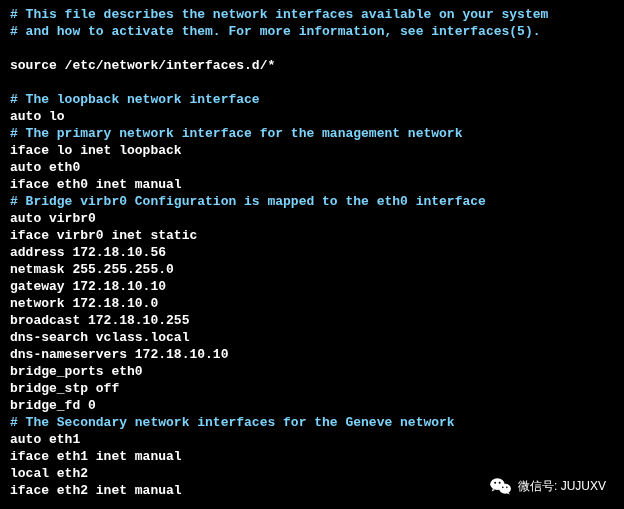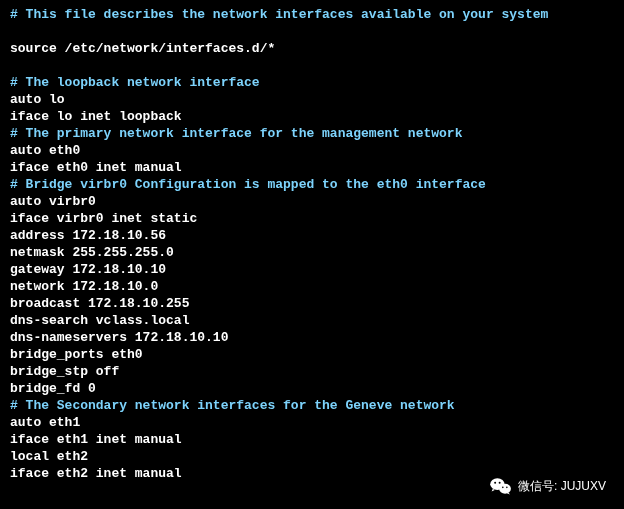--- a/index.html
+++ b/index.html
@@ -50,27 +50,28 @@
     .wechat-icon svg {
       width: 100%;
       height: 100%;
     }
   </style>
 </head>
 <body>
 
 <div id="terminal-content">
     <div><span class="line comment"># This file describes the network interfaces available on your system</span></div>
+    <div><span class="line comment"># and how to activate them. For more information, see interfaces(5).</span></div>
     <div><span class="line normal">&nbsp;</span></div>
     <div><span class="line normal">source /etc/network/interfaces.d/*</span></div>
     <div><span class="line normal">&nbsp;</span></div>
     <div><span class="line comment"># The loopback network interface</span></div>
     <div><span class="line normal">auto lo</span></div>
+    <div><span class="line comment"># The primary network interface for the management network</span></div>
     <div><span class="line normal">iface lo inet loopback</span></div>
-    <div><span class="line comment"># The primary network interface for the management network</span></div>
     <div><span class="line normal">auto eth0</span></div>
     <div><span class="line normal">iface eth0 inet manual</span></div>
     <div><span class="line comment"># Bridge virbr0 Configuration is mapped to the eth0 interface</span></div>
     <div><span class="line normal">auto virbr0</span></div>
     <div><span class="line normal">iface virbr0 inet static</span></div>
     <div><span class="line normal">address 172.18.10.56</span></div>
     <div><span class="line normal">netmask 255.255.255.0</span></div>
     <div><span class="line normal">gateway 172.18.10.10</span></div>
     <div><span class="line normal">network 172.18.10.0</span></div>
     <div><span class="line normal">broadcast 172.18.10.255</span></div>

